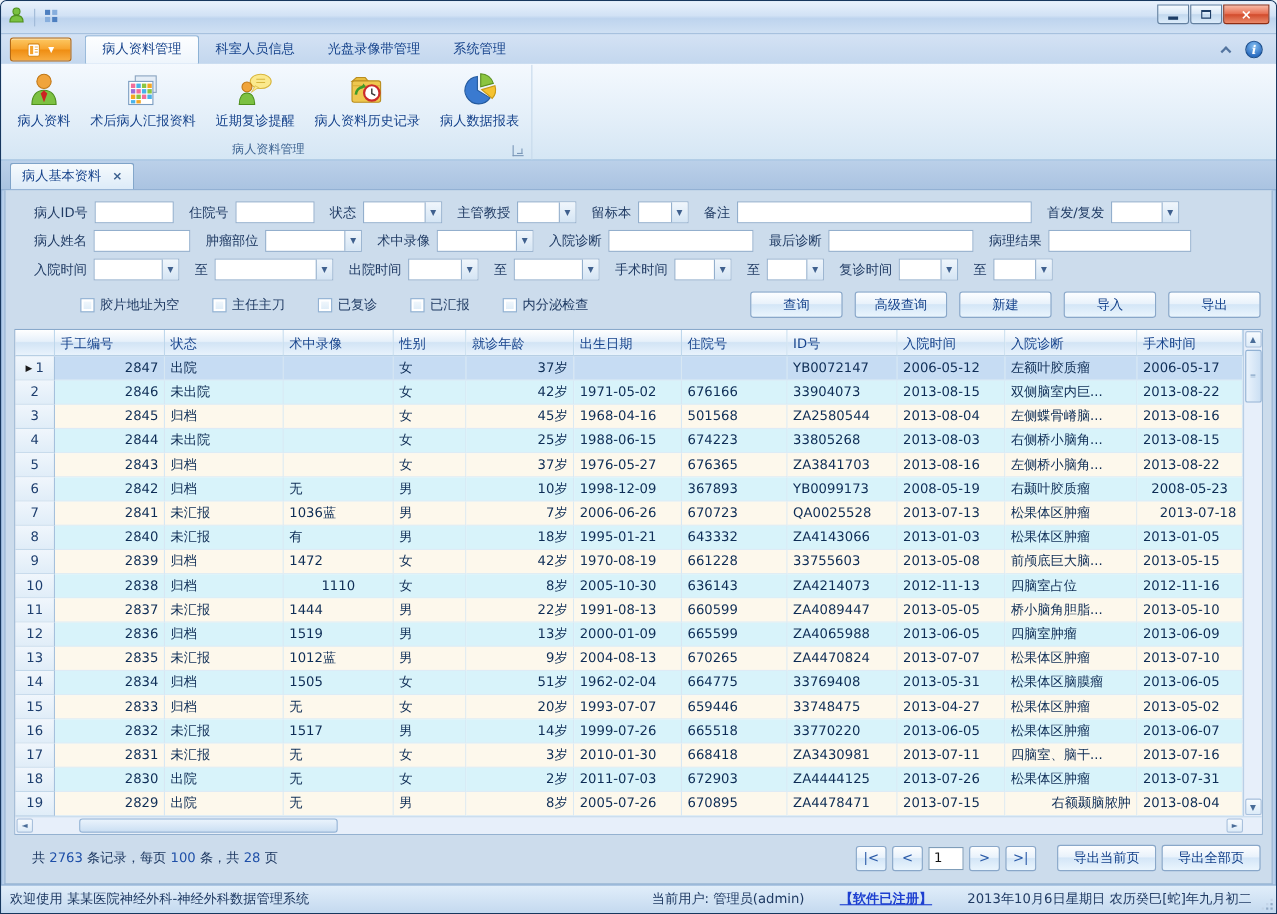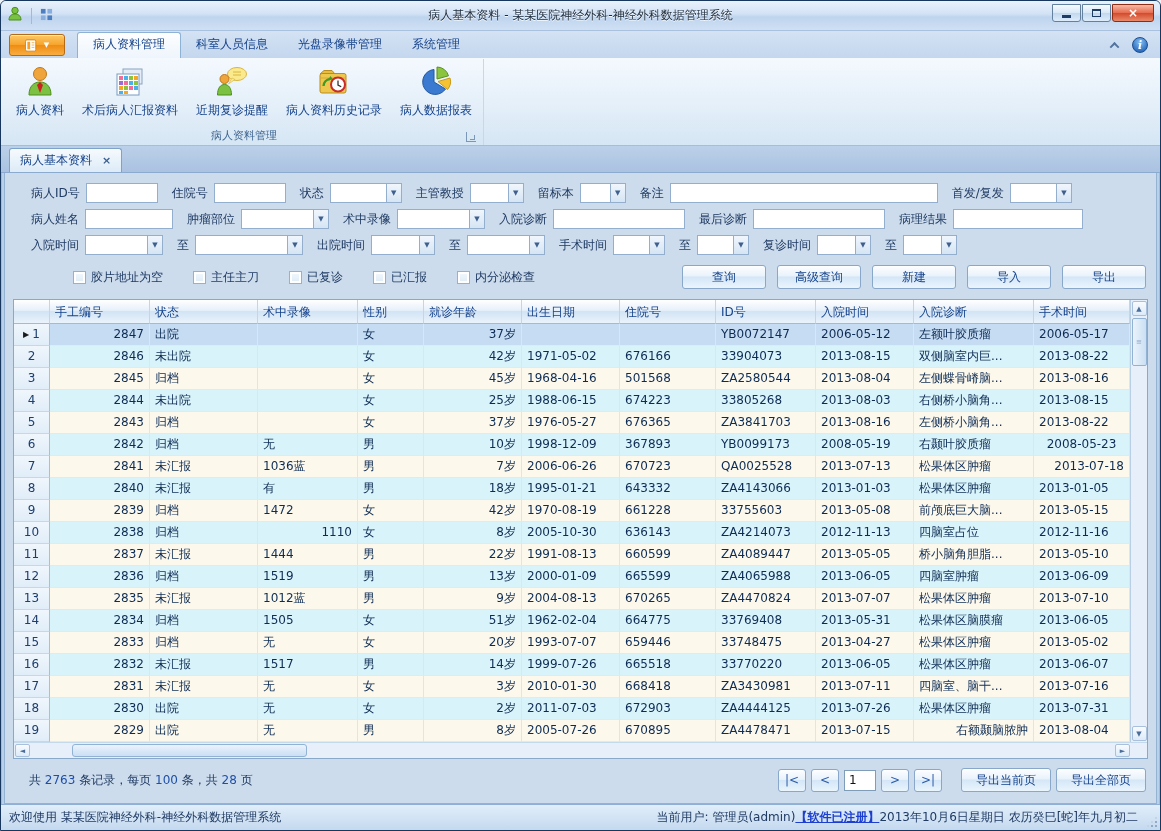--- a/index.html
+++ b/index.html
@@ -80,21 +80,21 @@
 .footrow{display:flex;align-items:center;margin:9px 2px 0}
 .count{color:#1f3a63;padding-left:14px}
 .count .num{color:#1e4fa8}
 .pager{margin-left:auto;display:flex;align-items:center;gap:5px}
 .pbtn{min-width:28px;height:23px;border:1px solid #89a7c9;border-radius:3px;background:linear-gradient(#fdfeff,#e9f2fb 45%,#d4e6f7 50%,#eaf5fd);color:#2a5aa8;font:12px "DejaVu Sans","Liberation Sans",sans-serif}
 .pageinput{width:32px;height:21px;border:1px solid #7f9db9;padding:1px 4px;font:12px "DejaVu Sans","Liberation Sans",sans-serif;color:#111}
 .ebtn{width:90px;height:24px;border:1px solid #89a7c9;border-radius:3px;background:linear-gradient(#fdfeff,#e9f2fb 45%,#d4e6f7 50%,#eaf5fd);color:#15428b;font:12px "DejaVu Sans","Liberation Sans",sans-serif}
 .ebtn.first{margin-left:14px}
 
 .statusbar{height:26px;flex:0 0 26px;background:linear-gradient(#e1eefa,#c4d9ef);border-top:1px solid #8fb0d4;display:flex;align-items:center;padding:0 22px 0 8px;color:#1f3a63;position:relative}
-.sb-right{margin-left:auto;display:flex;gap:0;align-items:center}
+.sb-right{margin-left:auto;display:flex;gap:32px;align-items:center}
 .reg{color:#1d3fd0;text-decoration:underline;font-weight:bold}
 .grip{position:absolute;right:3px;bottom:3px;width:10px;height:10px}
 .grip::after{content:"";position:absolute;right:0;bottom:0;width:2px;height:2px;background:#91aac6;box-shadow:-4px 0 #91aac6,-8px 0 #c3d4e8,0 -4px #91aac6,-4px -4px #c3d4e8,0 -8px #c3d4e8}
 </style>
 </head>
 <body>
 
 <div class="window">
 
   <div class="titlebar">
@@ -104,21 +104,20 @@
             <path d="M2 14 C2 9.5 5 8 8 8 C11 8 14 9.5 14 14 Z" fill="#79c141" stroke="#4e8f1d"></path>
           </svg></span>
       <span class="appsep"></span>
       <span><svg width="13" height="13" viewBox="0 0 14 14">
             <rect x="1" y="1" width="5" height="5" fill="#4d7fc0"></rect>
             <rect x="8" y="1" width="5" height="5" fill="#87aedd"></rect>
             <rect x="1" y="8" width="5" height="5" fill="#87aedd"></rect>
             <rect x="8" y="8" width="5" height="5" fill="#4d7fc0"></rect>
           </svg></span>
     </div>
-    <div class="title">病人基本资料 - 某某医院神经外科-神经外科数据管理系统</div>
     <div class="winbtns">
       <div class="wbtn">
           <span class="minglyph"></span>
         </div>
       <div class="wbtn">
           <span class="maxglyph"></span>
         </div>
       <div class="wbtn close">
           <span>×</span>
         </div>
@@ -495,21 +494,21 @@
                 <div class="td" style="width:98px;text-align:left">2013-05-08</div>
                 <div class="td" style="width:120px;text-align:left">前颅底巨大脑...</div>
                 <div class="td" style="width:98px;text-align:left">2013-05-15</div>
               </div>
               <div class="tr even">
                 <div class="td ind">
                   <span>10</span>
                 </div>
                 <div class="td" style="width:100px;text-align:right">2838</div>
                 <div class="td" style="width:108px;text-align:left">归档</div>
-                <div class="td" style="width:100px;text-align:right">1110</div>
+                <div class="td" style="width:100px;text-align:center">1110</div>
                 <div class="td" style="width:66px;text-align:left">女</div>
                 <div class="td" style="width:98px;text-align:right">8岁</div>
                 <div class="td" style="width:98px;text-align:left">2005-10-30</div>
                 <div class="td" style="width:96px;text-align:left">636143</div>
                 <div class="td" style="width:100px;text-align:left">ZA4214073</div>
                 <div class="td" style="width:98px;text-align:left">2012-11-13</div>
                 <div class="td" style="width:120px;text-align:left">四脑室占位</div>
                 <div class="td" style="width:98px;text-align:left">2012-11-16</div>
               </div>
               <div class="tr odd">

